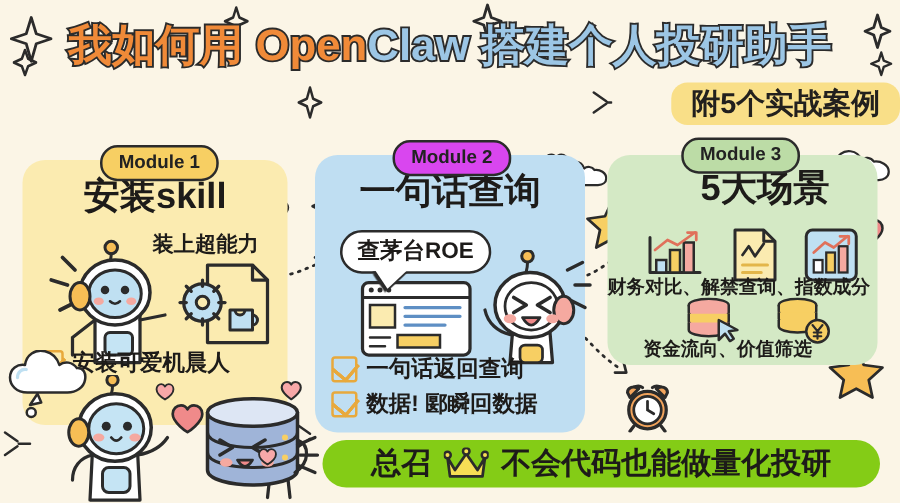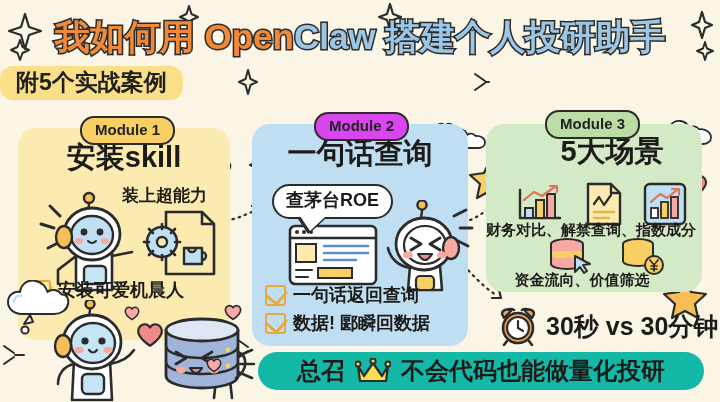--- a/index.html
+++ b/index.html
@@ -21,21 +21,21 @@
   
   .title{
     position:absolute;left:0;top:16px;width:720px;text-align:center;
     font-size:35px;font-weight:bold;line-height:42px;letter-spacing:0px;
     white-space:nowrap;
   }
   .title .o{color:#F08A38;-webkit-text-stroke:3px #2b2b2b;paint-order:stroke fill;}
   .title .b{color:#9CC6E5;-webkit-text-stroke:3px #2b2b2b;paint-order:stroke fill;margin-top:29px;}
 
   .subtitle-wrap{
-    position:absolute;left:0;top:66px;width:720px;text-align:left;
+    position:absolute;left:0;top:66px;width:720px;text-align:right;
   }
   .subtitle{
     display:inline-block;background:#F9DF88;border-radius:13px;
     padding:3px 16px 5px;font-size:23px;font-weight:bold;color:#22201e;
     line-height:26px;white-space:nowrap;
   }
 
   
   .panel{position:absolute;border-radius:18px;}
   #panel1{left:18px;top:128px;width:212px;height:212px;background:#FBEBB0;}
@@ -98,21 +98,21 @@
   }
   #cap1{left:486px;top:221px;}
   #cap2{left:486px;top:271px;}
 
   .timerow{position:absolute;z-index:6;left:498px;top:306px;display:flex;align-items:center;gap:8px;white-space:nowrap;}
   .timerow .ttext{font-size:25px;font-weight:bold;color:#1d1b19;line-height:30px;}
 
   
   .banner{
     position:absolute;left:258px;top:352px;width:446px;height:38px;
-    background:#14b8a6;border-radius:19px;z-index:7;
+    background:#84cc16;border-radius:19px;z-index:7;
     display:flex;align-items:center;justify-content:center;gap:10px;
   }
   .banner .btxt{font-size:24px;font-weight:bold;color:#1d1b19;line-height:28px;white-space:nowrap;}
 
   
   .svgwrap{position:absolute;pointer-events:none;}
 </style>
 </head>
 <body>
 
@@ -403,21 +403,20 @@
   <div class="timerow">
     <svg width="40" height="40" viewBox="0 0 40 40">
       <path d="M6 7 C8 3 13 2 16 4 M34 7 C32 3 27 2 24 4" fill="#F7BE55" stroke="#2b2b2b" stroke-width="2.6" stroke-linecap="round"></path>
       <path d="M4 8 C4 4 9 2 13 5 L6 12 Z" fill="#F2A45C" stroke="#2b2b2b" stroke-width="2.4" stroke-linejoin="round"></path>
       <path d="M36 8 C36 4 31 2 27 5 L34 12 Z" fill="#F2A45C" stroke="#2b2b2b" stroke-width="2.4" stroke-linejoin="round"></path>
       <circle cx="20" cy="22" r="15" fill="#F2A45C" stroke="#2b2b2b" stroke-width="2.6"></circle>
       <circle cx="20" cy="22" r="11" fill="#fff" stroke="#2b2b2b" stroke-width="2.2"></circle>
       <path d="M20 15 L20 22 L25 25" fill="none" stroke="#2b2b2b" stroke-width="2.2" stroke-linecap="round"></path>
       <path d="M9 35 L6 39 M31 35 L34 39" stroke="#2b2b2b" stroke-width="2.6" stroke-linecap="round"></path>
     </svg>
-    <span class="ttext">30秒 vs 30分钟</span>
   </div>
 
   <div class="banner">
     <span class="btxt">总召</span>
     <svg width="36" height="26" viewBox="0 0 36 26">
       <path d="M3 8 L9 18 L18 5 L27 18 L33 8 L31 23 L5 23 Z" fill="#F7DE55" stroke="#2b2b2b" stroke-width="2.2" stroke-linejoin="round"></path>
       <circle cx="3" cy="6" r="2.6" fill="#F7DE55" stroke="#2b2b2b" stroke-width="2"></circle>
       <circle cx="18" cy="3" r="2.6" fill="#F7DE55" stroke="#2b2b2b" stroke-width="2"></circle>
       <circle cx="33" cy="6" r="2.6" fill="#F7DE55" stroke="#2b2b2b" stroke-width="2"></circle>
     </svg>

